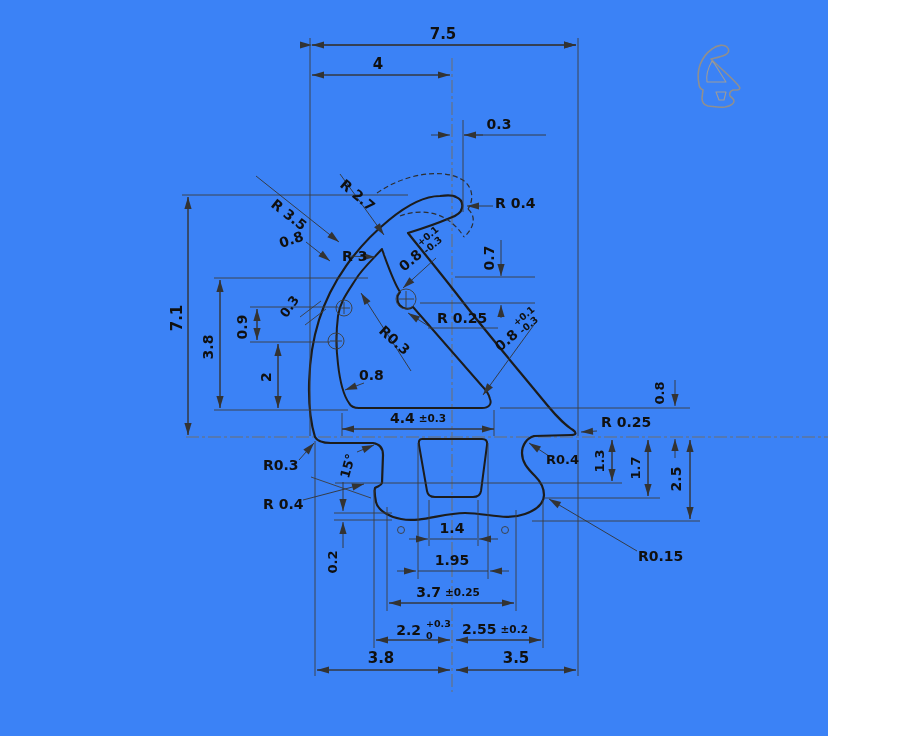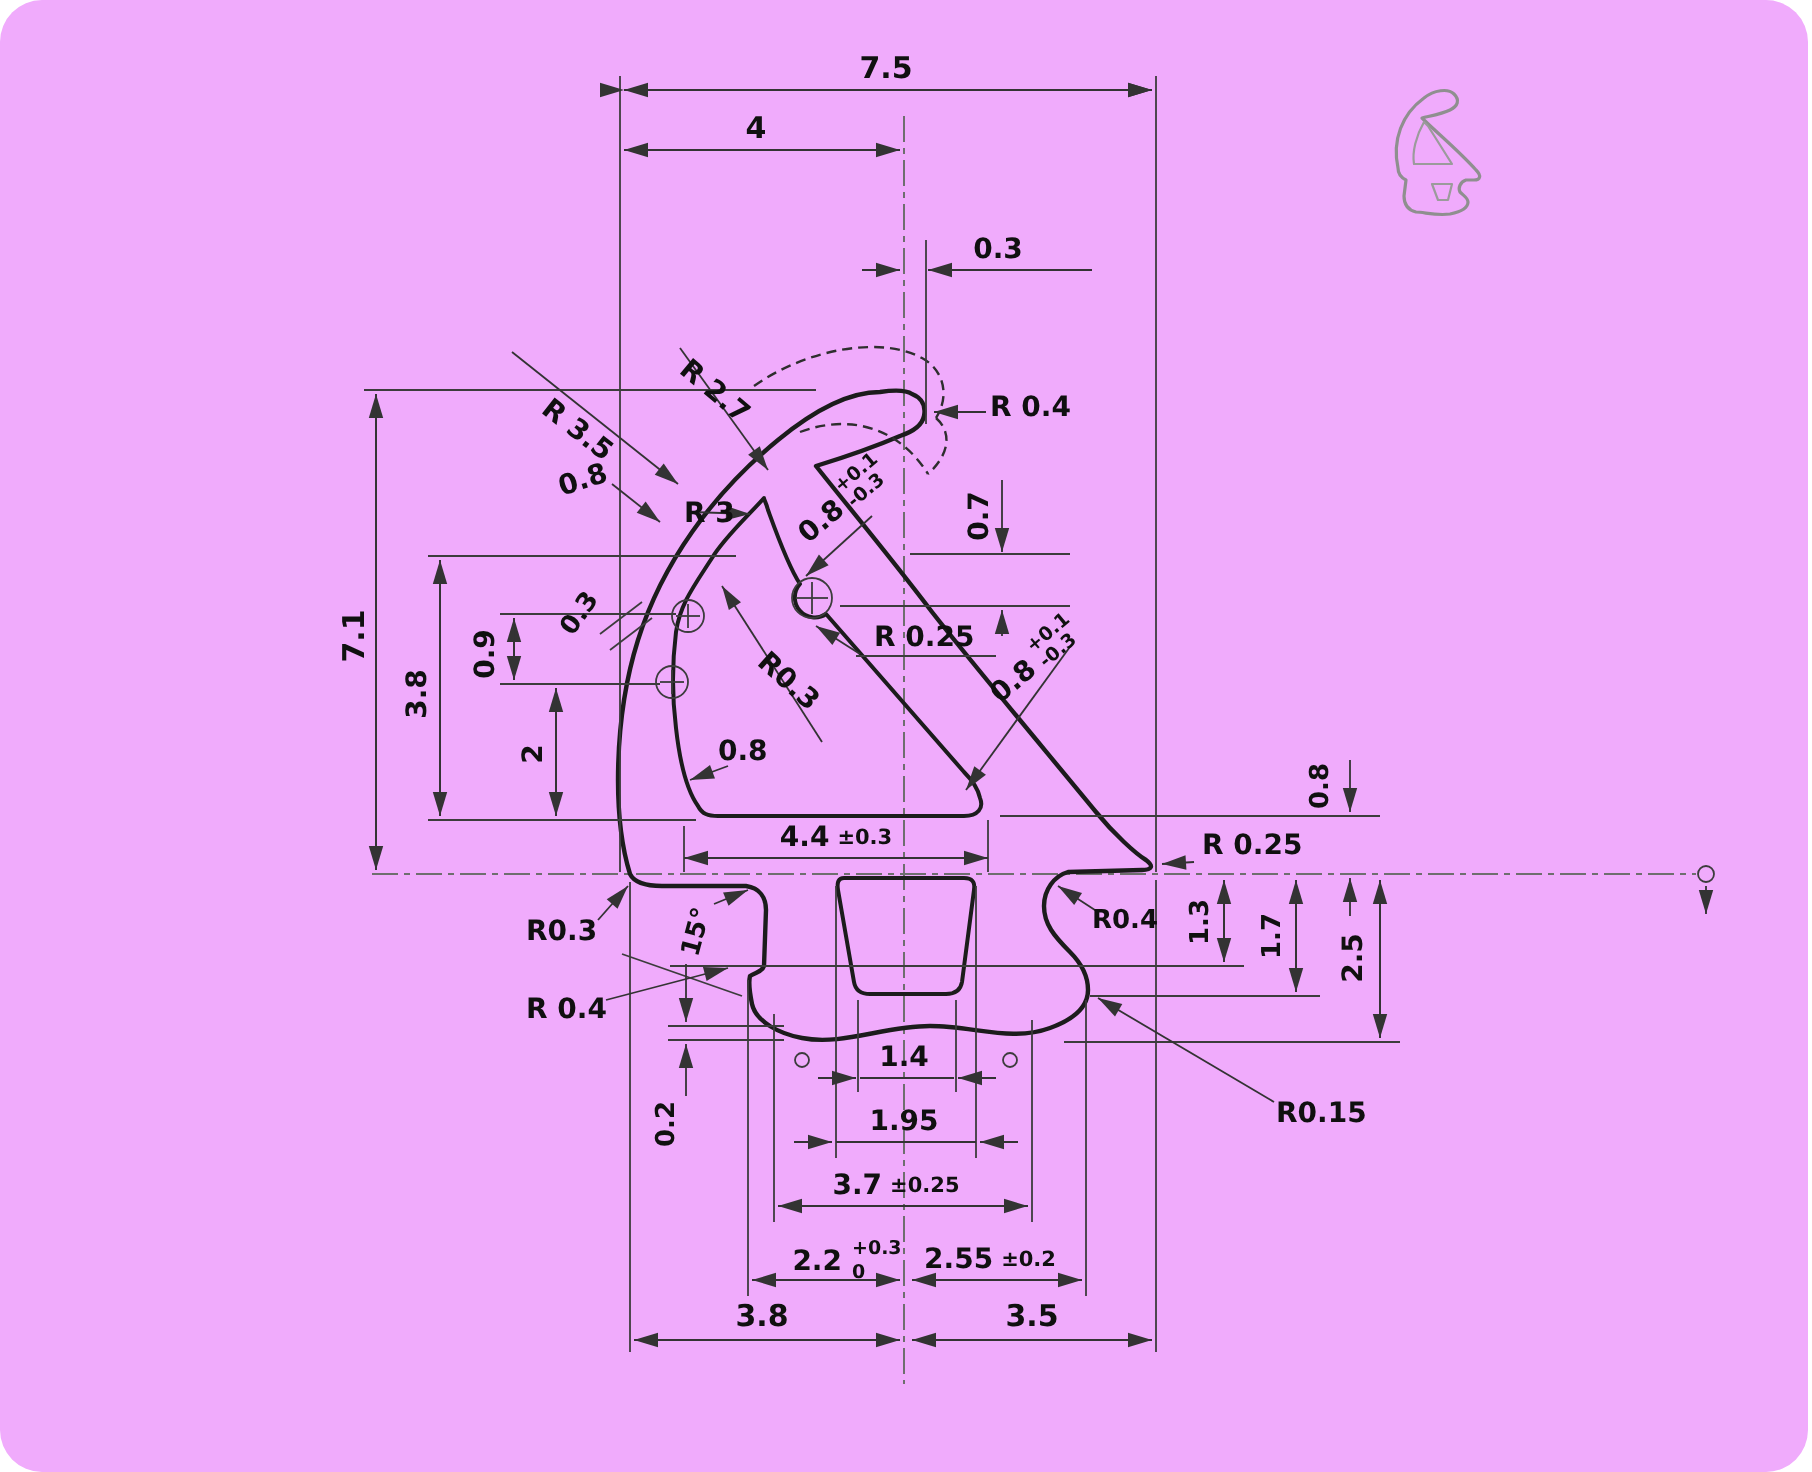--- a/index.html
+++ b/index.html
@@ -1,17 +1,17 @@
 <!DOCTYPE html>
 <html><head>
 <meta charset="utf-8">
 <style>
   html,body{margin:0;padding:0;background:#fff;}
-  #stage{position:relative;width:904px;height:736px;background:#f0abfc;overflow:hidden;
-         font-family:"DejaVu Sans","Liberation Sans",sans-serif;border-radius:21px;}
+  #stage{position:relative;width:828px;height:736px;background:#3b82f6;overflow:hidden;
+         font-family:"DejaVu Sans","Liberation Sans",sans-serif;}
   svg{position:absolute;left:0;top:0;}
   
   .outline{fill:none;stroke:#1c1c1c;stroke-width:2.2;stroke-linejoin:round;stroke-linecap:round;}
   .inner{fill:none;stroke:#1c1c1c;stroke-width:2;stroke-linejoin:round;}
   .thin{fill:none;stroke:#3c3c3c;stroke-width:0.9;}
   .dim{fill:none;stroke:#333333;stroke-width:0.9;}
   .cl{fill:none;stroke:#6e6e6e;stroke-width:1;stroke-dasharray:13 3 3 3;}
   .dash{fill:none;stroke:#2e2e2e;stroke-width:1.2;stroke-dasharray:5 3;}
   .icon{fill:none;stroke:#8f8f8f;stroke-width:1.6;stroke-linejoin:round;}
   .icon2{fill:none;stroke:#9b9b9b;stroke-width:1.1;stroke-linejoin:round;}

